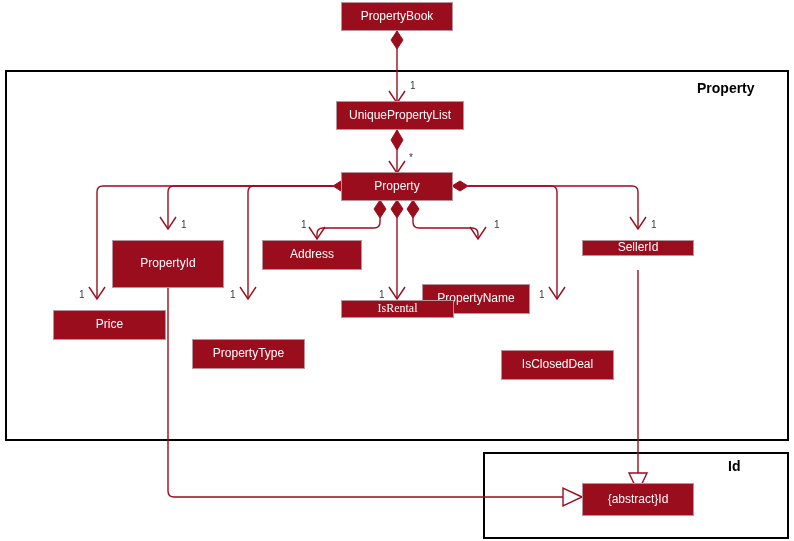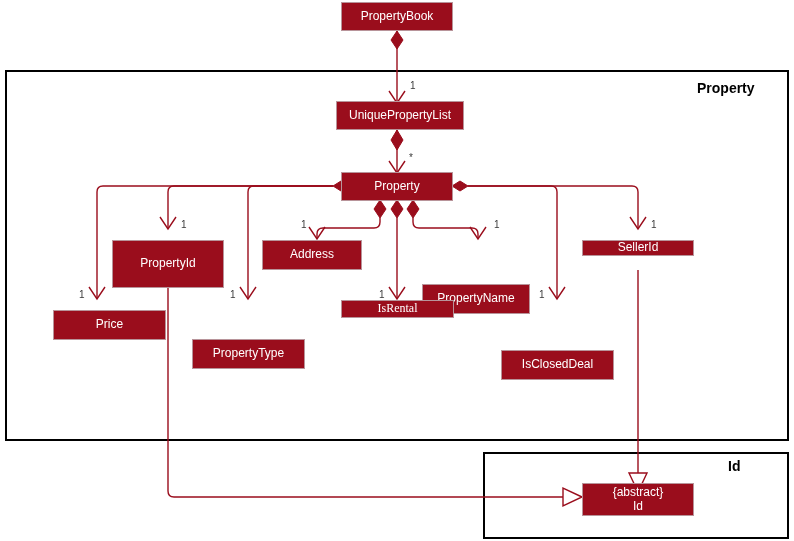--- a/index.html
+++ b/index.html
@@ -38,21 +38,21 @@
     color: #ffffff;
     font-size: 12px;
     display: flex;
     align-items: center;
     justify-content: center;
     text-align: center;
     line-height: 1.15;
     z-index: 5;
   }
   .cls.two-line {
-    flex-direction: column;
+    flex-direction: row;
   }
   .mult {
     position: absolute;
     font-size: 10px;
     color: #3a3a3a;
     z-index: 6;
     white-space: nowrap;
   }
   svg.wires {
     position: absolute;

